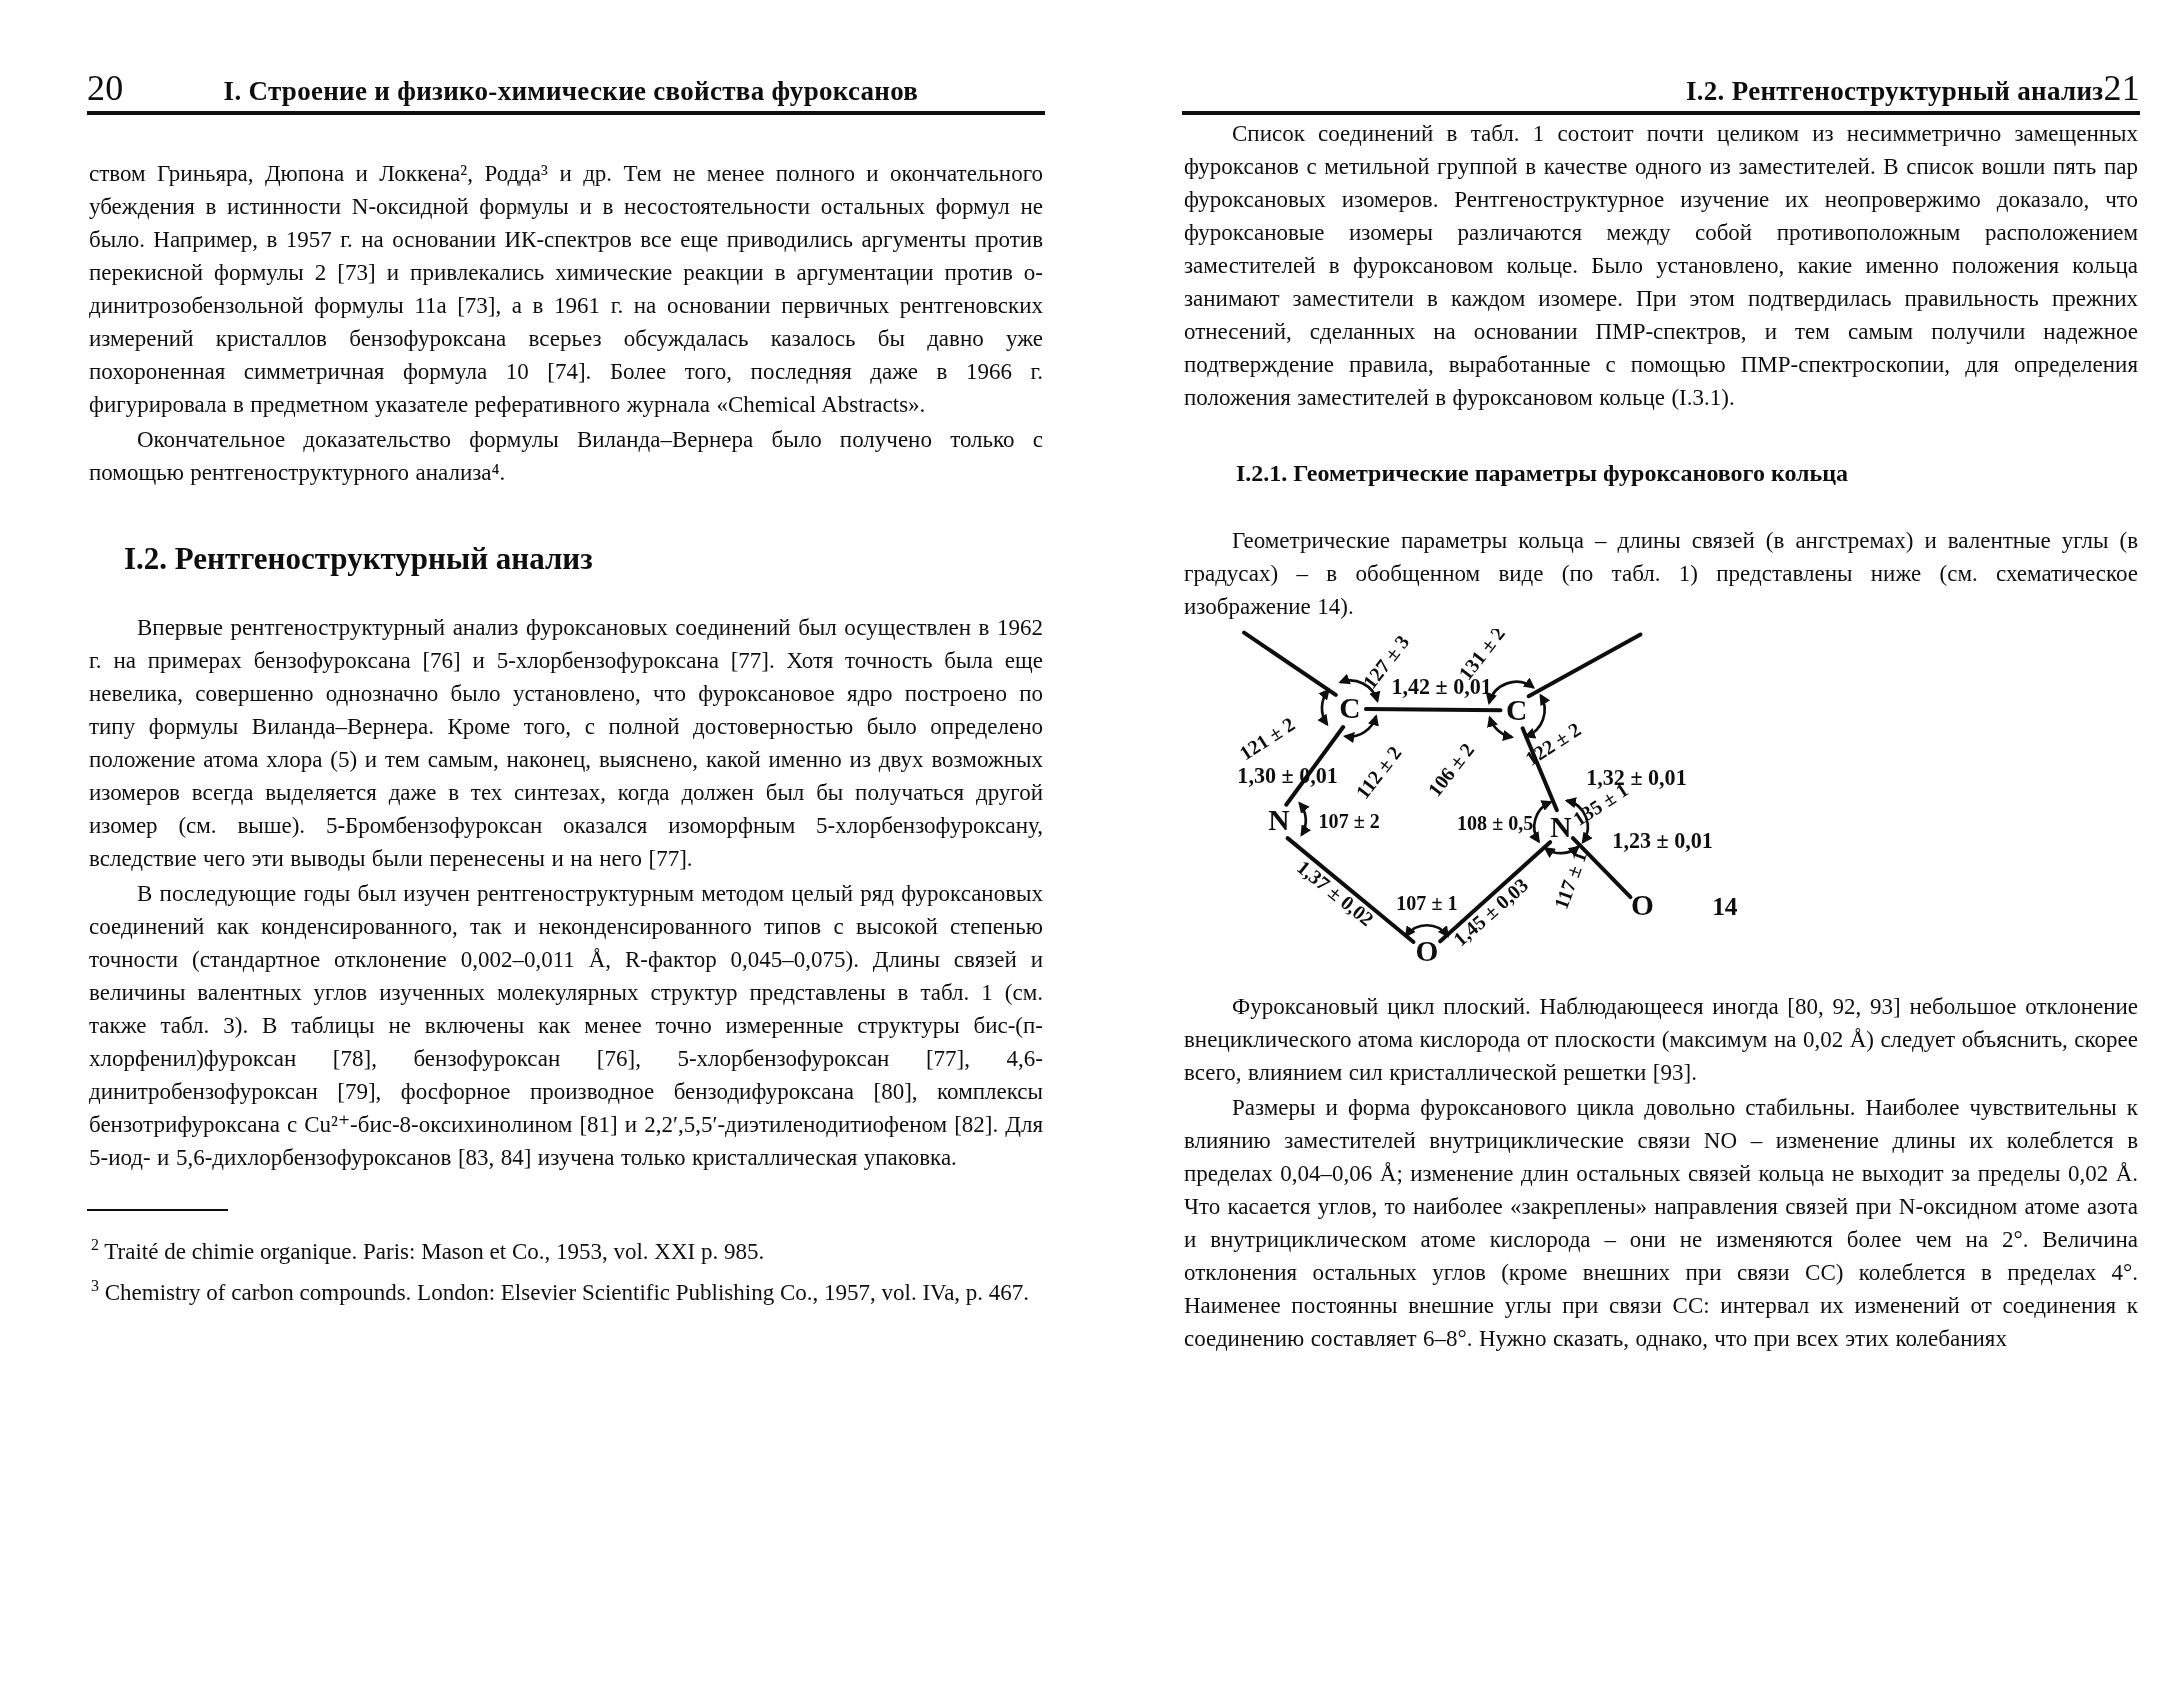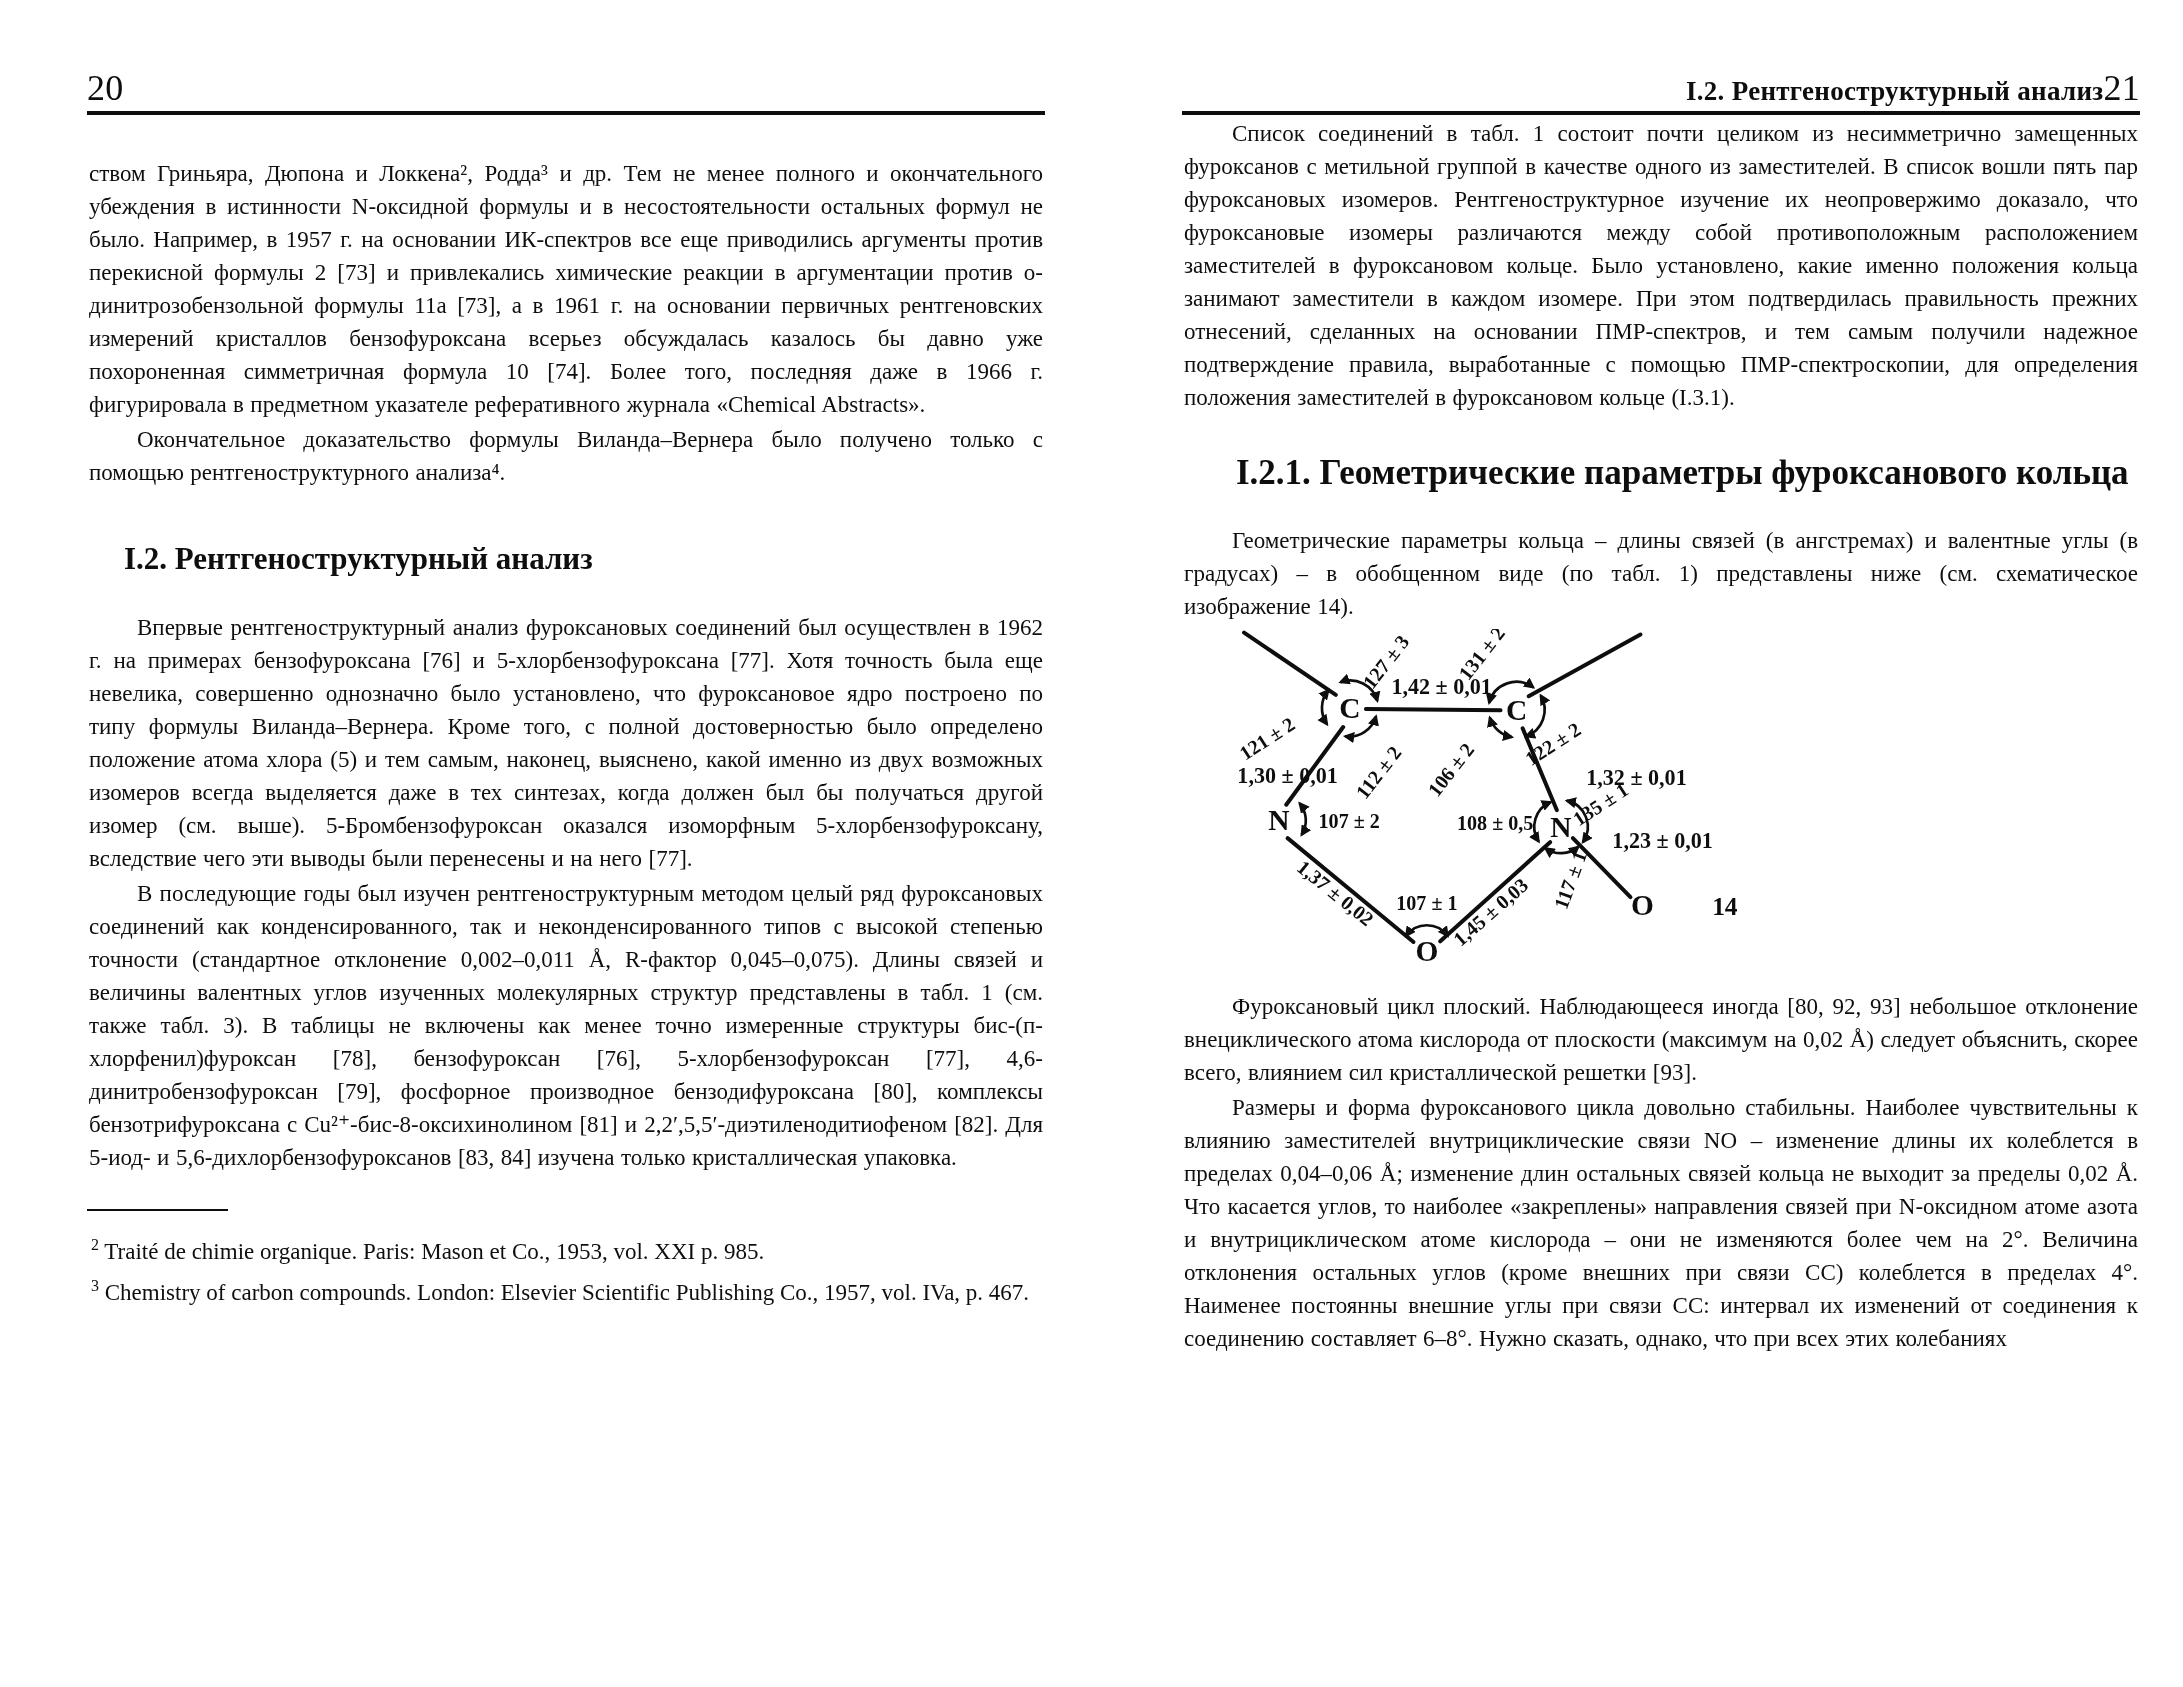--- a/index.html
+++ b/index.html
@@ -34,21 +34,21 @@
   }
   .body.first{margin-top:42px;}
   .indent{text-indent:48px;}
 
   .section{
     margin:52px 0 35px 37px;
     font-size:31px;line-height:35px;font-weight:bold;
   }
   .subsection{
     margin:43px 0 35px 54px;
-    font-size:35px;line-height:32px;font-weight:bold;
+    font-size:24px;line-height:32px;font-weight:bold;
   }
 
   .fnrule{width:141px;height:2.7px;background:#0e0e0e;margin:35px 0 19px 0;}
   .footnote{
     font-size:23px;line-height:30px;margin:4px;text-align:justify;
   }
   .footnote sup{font-size:16px;}
 
   figure.diagram{margin:6.7px 0 19px 52px;padding:0;}
   .diagram svg{display:block;}
@@ -64,20 +64,21 @@
   .fignum{font-size:38px;}
 </style>
 </head>
 <body>
 
 <div class="spread">
 
   <section class="page left">
     <header class="pagehead lefthead">
       <span class="pagenum">20</span>
+      <span class="runtitle">I. Строение и физико-химические свойства фуроксанов</span>
     </header>
     <div class="headrule"></div>
 
     <p class="body first">ством Гриньяра, Дюпона и Локкена², Родда³ и др. Тем не менее полного и окончательного убеждения в истинности N-оксидной формулы и в несостоятельности остальных формул не было. Например, в 1957 г. на основании ИК-спектров все еще приводились аргументы против перекисной формулы 2 [73] и привлекались химические реакции в аргументации против о-динитрозобензольной формулы 11а [73], а в 1961 г. на основании первичных рентгеновских измерений кристаллов бензофуроксана всерьез обсуждалась казалось бы давно уже похороненная симметричная формула 10 [74]. Более того, последняя даже в 1966 г. фигурировала в предметном указателе реферативного журнала «Chemical Abstracts».</p>
     <p class="body indent">Окончательное доказательство формулы Виланда–Вернера было получено только с помощью рентгеноструктурного анализа⁴.</p>
 
     <h2 class="section">I.2. Рентгеноструктурный анализ</h2>
 
     <p class="body indent">Впервые рентгеноструктурный анализ фуроксановых соединений был осуществлен в 1962 г. на примерах бензофуроксана [76] и 5-хлорбензофуроксана [77]. Хотя точность была еще невелика, совершенно однозначно было установлено, что фуроксановое ядро построено по типу формулы Виланда–Вернера. Кроме того, с полной достоверностью было определено положение атома хлора (5) и тем самым, наконец, выяснено, какой именно из двух возможных изомеров всегда выделяется даже в тех синтезах, когда должен был бы получаться другой изомер (см. выше). 5-Бромбензофуроксан оказался изоморфным 5-хлорбензофуроксану, вследствие чего эти выводы были перенесены и на него [77].</p>
     <p class="body indent">В последующие годы был изучен рентгеноструктурным методом целый ряд фуроксановых соединений как конденсированного, так и неконденсированного типов с высокой степенью точности (стандартное отклонение 0,002–0,011 Å, R-фактор 0,045–0,075). Длины связей и величины валентных углов изученных молекулярных структур представлены в табл. 1 (см. также табл. 3). В таблицы не включены как менее точно измеренные структуры бис-(п-хлорфенил)фуроксан [78], бензофуроксан [76], 5-хлорбензофуроксан [77], 4,6-динитробензофуроксан [79], фосфорное производное бензодифуроксана [80], комплексы бензотрифуроксана с Cu²⁺-бис-8-оксихинолином [81] и 2,2′,5,5′-диэтиленодитиофеном [82]. Для 5-иод- и 5,6-дихлорбензофуроксанов [83, 84] изучена только кристаллическая упаковка.</p>

